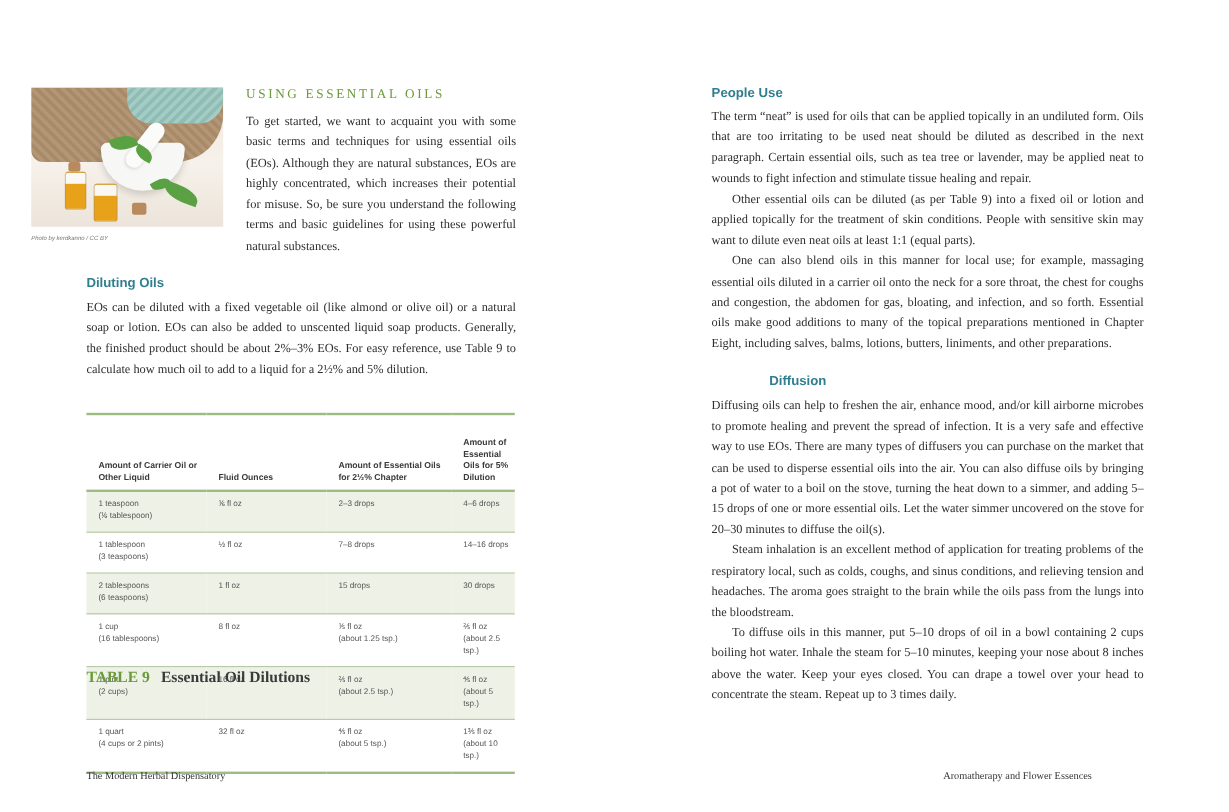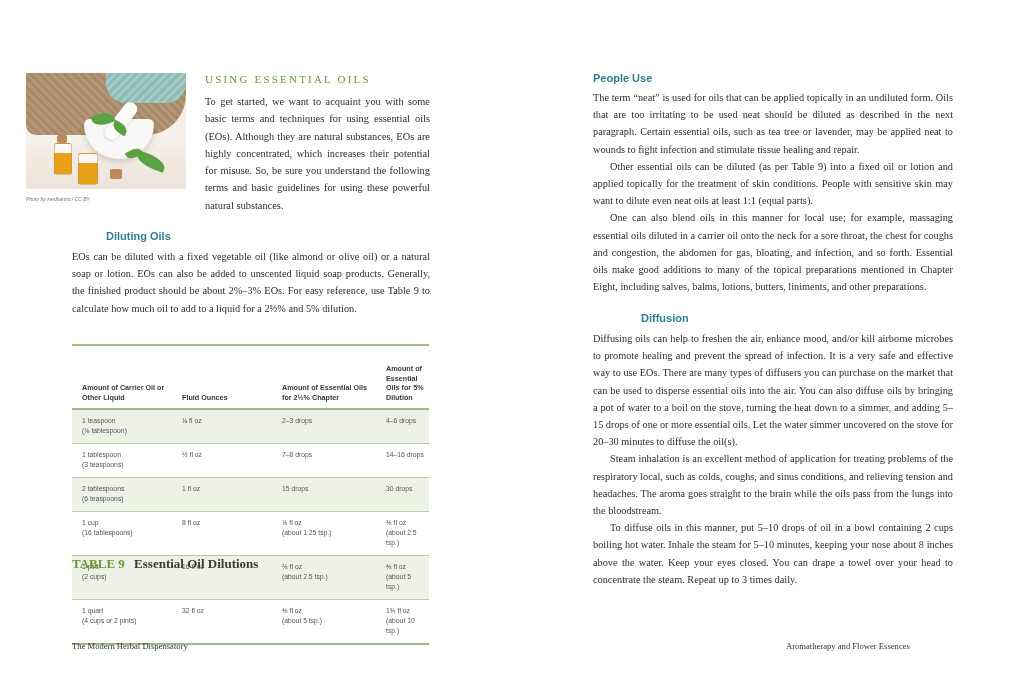--- a/index.html
+++ b/index.html
@@ -81,21 +81,21 @@
     <div class="cork" style="left:31px;top:62px;width:10px;height:8px;"></div>
     <div class="bottle" style="left:28px;top:70px;width:16px;height:30px;"></div>
     <div class="bottle" style="left:52px;top:80px;width:18px;height:30px;"></div>
     <div class="cork" style="left:84px;top:96px;width:12px;height:10px;"></div>
   </div>
   <div class="credit">Photo by kerdkanno / CC BY</div>
 
   <div class="section-title">USING ESSENTIAL OILS</div>
   <div class="intro">To get started, we want to acquaint you with some basic terms and techniques for using essential oils (EOs). Although they are natural substances, EOs are highly concentrated, which increases their potential for misuse. So, be sure you understand the following terms and basic guidelines for using these powerful natural substances.</div>
 
-  <div class="h2" style="left:72px;top:230px;margin-left:34px;">Diluting Oils</div>
+  <div class="h2" style="left:72px;top:230px;">Diluting Oils</div>
   <div class="body-text" style="left:72px;top:248px;width:358px;">
     <p>EOs can be diluted with a fixed vegetable oil (like almond or olive oil) or a natural soap or lotion. EOs can also be added to unscented liquid soap products. Generally, the finished product should be about 2%–3% EOs. For easy reference, use Table 9 to calculate how much oil to add to a liquid for a 2½% and 5% dilution.</p>
   </div>
 
   <div class="table-wrap">
     <table>
       <thead>
         <tr>
           <th class="col1">Amount of Carrier Oil or Other Liquid</th>
           <th class="col2">Fluid Ounces</th>

